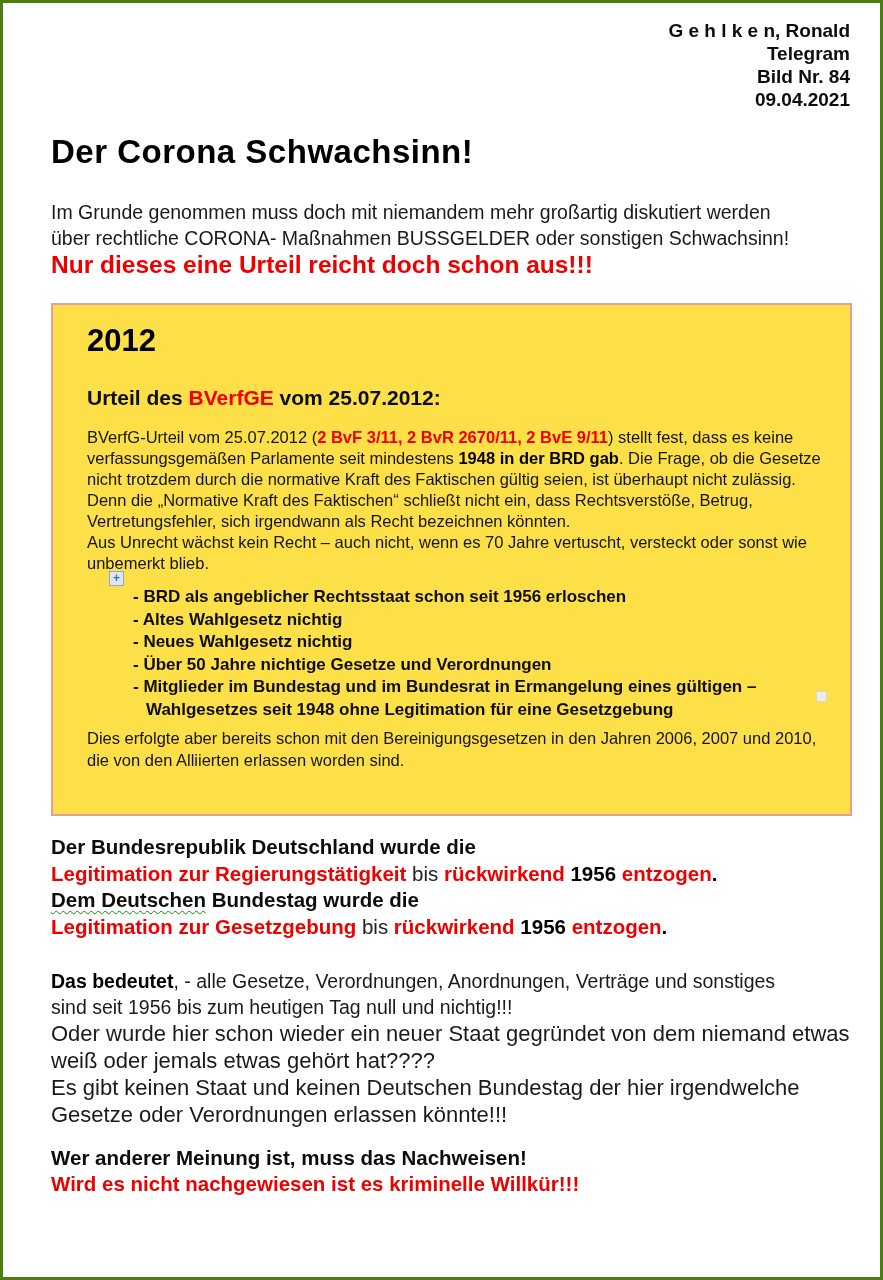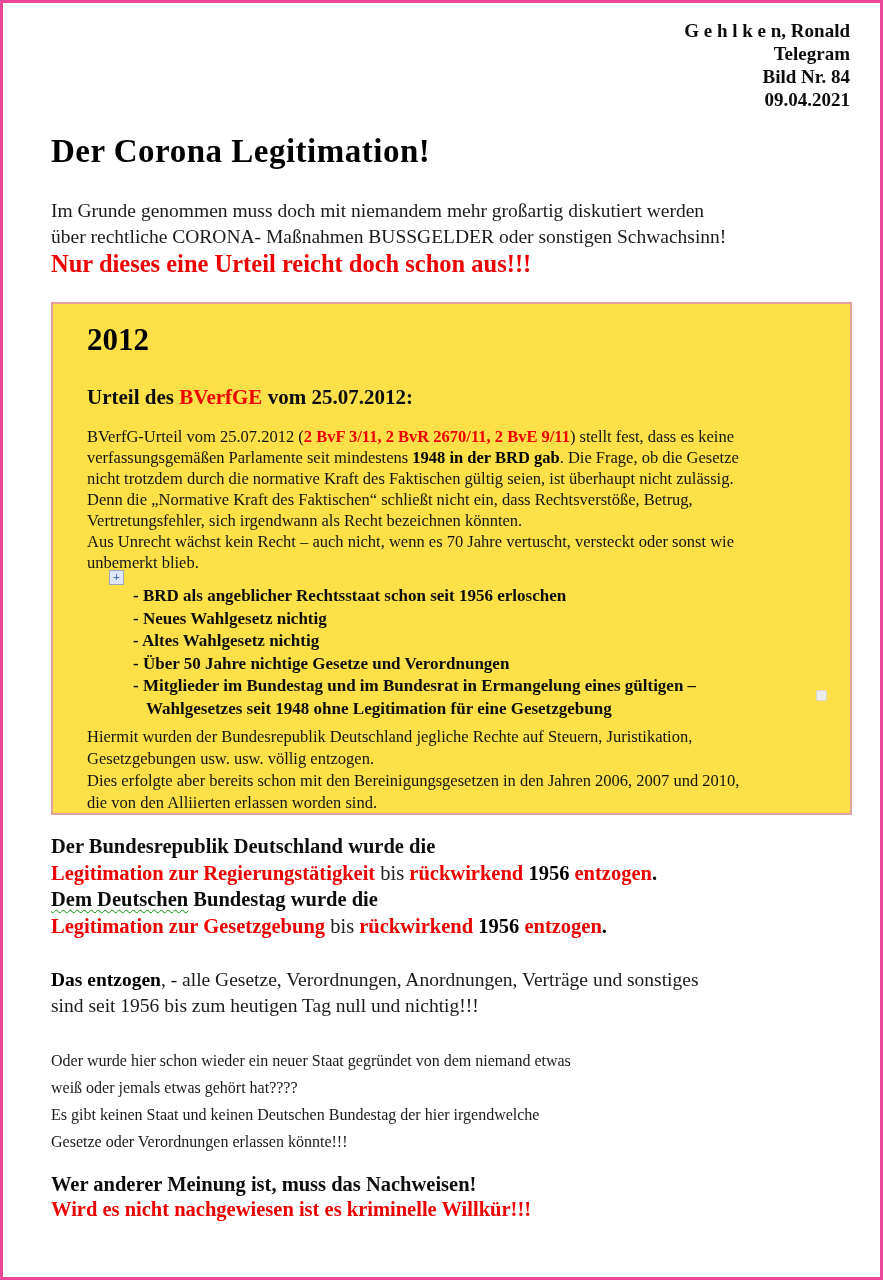--- a/index.html
+++ b/index.html
@@ -1,19 +1,19 @@
 <!DOCTYPE html>
 <html lang="de"><head>
 <meta charset="utf-8">
 <style>
   html,body { margin:0; padding:0; background:#fff; }
   body { width:883px; height:1280px; font-family:"Liberation Sans", sans-serif; color:#1a1a1a; }
   .page {
     box-sizing:border-box; width:883px; height:1280px; background:#ffffff;
-    border:3px solid #ec4899; padding:16px 30px 0 48px; overflow:hidden; position:relative;font-family:Liberation Serif, serif;
+    border:3px solid #4d7c0f; padding:16px 30px 0 48px; overflow:hidden; position:relative;
   }
   .preline { white-space:pre-line; }
 
   .header { text-align:right; font-weight:bold; font-size:19px; line-height:23px; color:#0d0d0d; }
 
   .title { margin-top:22px; font-size:33px; font-weight:bold; color:#000; letter-spacing:0.5px; }
 
   .intro { margin-top:28px; font-size:19.5px; line-height:26px; }
 
   .callout { font-size:24.5px; font-weight:bold; color:#ec0000; }
@@ -46,38 +46,38 @@
 
   .conclusion { margin-top:18px; font-size:20.5px; font-weight:bold; line-height:26.5px; color:#0d0d0d; }
   .red { color:#ec0000; }
   .plain { font-weight:normal; color:#222; }
   .blackbold { color:#000; font-weight:bold; }
   .squiggle { text-decoration:underline wavy #009a00 1px; text-underline-offset:3px; }
 
   .bedeutet { margin-top:28px; font-size:19.5px; line-height:26px; }
   .bedeutet .lead { font-weight:bold; color:#000; }
 
-  .question { margin-top:28px; font-size:16px; line-height:27px; }
+  .question { font-size:22px; line-height:27px; }
 
   .final-black { margin-top:18px; font-size:20.5px; font-weight:bold; color:#0d0d0d; }
   .final-red { margin-top:2px; font-size:20.5px; font-weight:bold; color:#ec0000; }
 </style>
 </head>
 <body>
 
 <div class="page">
 
   <div class="header">
     <div>G e h l k e n, Ronald</div>
     <div>Telegram</div>
     <div>Bild Nr. 84</div>
     <div>09.04.2021</div>
   </div>
 
-  <div class="title">Der Corona Legitimation!</div>
+  <div class="title">Der Corona Schwachsinn!</div>
 
   <div class="intro preline">Im Grunde genommen muss doch mit niemandem mehr großartig diskutiert werden
 über rechtliche CORONA- Maßnahmen BUSSGELDER oder sonstigen Schwachsinn!</div>
 
   <div class="callout">Nur dieses eine Urteil reicht doch schon aus!!!</div>
 
   <div class="box">
     <div class="box-year">2012</div>
 
     <div class="box-heading"><span>Urteil des </span><span class="red">BVerfGE</span><span> vom 25.07.2012:</span></div>
@@ -86,45 +86,43 @@
 verfassungsgemäßen Parlamente seit mindestens </span><b>1948 in der BRD gab</b><span>. Die Frage, ob die Gesetze
 nicht trotzdem durch die normative Kraft des Faktischen gültig seien, ist überhaupt nicht zulässig.
 Denn die „Normative Kraft des Faktischen“ schließt nicht ein, dass Rechtsverstöße, Betrug,
 Vertretungsfehler, sich irgendwann als Recht bezeichnen könnten.</span>
 <span>Aus Unrecht wächst kein Recht – auch nicht, wenn es 70 Jahre vertuscht, versteckt oder sonst wie
 unbemerkt blieb.</span></div>
 
     <div class="bullets">
       <div class="plus-handle">+</div>
       <div class="bullet preline">- BRD als angeblicher Rechtsstaat schon seit 1956 erloschen</div>
+      <div class="bullet preline">- Altes Wahlgesetz nichtig</div>
       <div class="bullet preline">- Neues Wahlgesetz nichtig</div>
-      <div class="bullet preline">- Altes Wahlgesetz nichtig</div>
       <div class="bullet preline">- Über 50 Jahre nichtige Gesetze und Verordnungen</div>
       <div class="bullet preline">- Mitglieder im Bundestag und im Bundesrat in Ermangelung eines gültigen –
 Wahlgesetzes seit 1948 ohne Legitimation für eine Gesetzgebung</div>
     </div>
 
     <div class="box-footer">
-      <p class="fp preline">Hiermit wurden der Bundesrepublik Deutschland jegliche Rechte auf Steuern, Juristikation,
-Gesetzgebungen usw. usw. völlig entzogen.</p>
       <p class="fp preline">Dies erfolgte aber bereits schon mit den Bereinigungsgesetzen in den Jahren 2006, 2007 und 2010,
 die von den Alliierten erlassen worden sind.</p>
     </div>
 
     <div class="anchor-dot"></div>
   </div>
 
   <div class="conclusion">
     <div>Der Bundesrepublik Deutschland wurde die</div>
     <div><span class="red">Legitimation zur Regierungstätigkeit</span><span class="plain"> bis </span><span class="red">rückwirkend</span><span class="blackbold"> 1956 </span><span class="red">entzogen</span><span class="blackbold">.</span></div>
     <div><span class="squiggle">Dem Deutschen</span><span> Bundestag wurde die</span></div>
     <div><span class="red">Legitimation zur Gesetzgebung</span><span class="plain"> bis </span><span class="red">rückwirkend</span><span class="blackbold"> 1956 </span><span class="red">entzogen</span><span class="blackbold">.</span></div>
   </div>
 
-  <div class="bedeutet preline"><span class="lead">Das entzogen</span><span>, - alle Gesetze, Verordnungen, Anordnungen, Verträge und sonstiges
+  <div class="bedeutet preline"><span class="lead">Das bedeutet</span><span>, - alle Gesetze, Verordnungen, Anordnungen, Verträge und sonstiges
 sind seit 1956 bis zum heutigen Tag null und nichtig!!!</span></div>
 
   <div class="question preline">Oder wurde hier schon wieder ein neuer Staat gegründet von dem niemand etwas
 weiß oder jemals etwas gehört hat????
 Es gibt keinen Staat und keinen Deutschen Bundestag der hier irgendwelche
 Gesetze oder Verordnungen erlassen könnte!!!</div>
 
   <div class="final-black">Wer anderer Meinung ist, muss das Nachweisen!</div>
   <div class="final-red">Wird es nicht nachgewiesen ist es kriminelle Willkür!!!</div>
 

